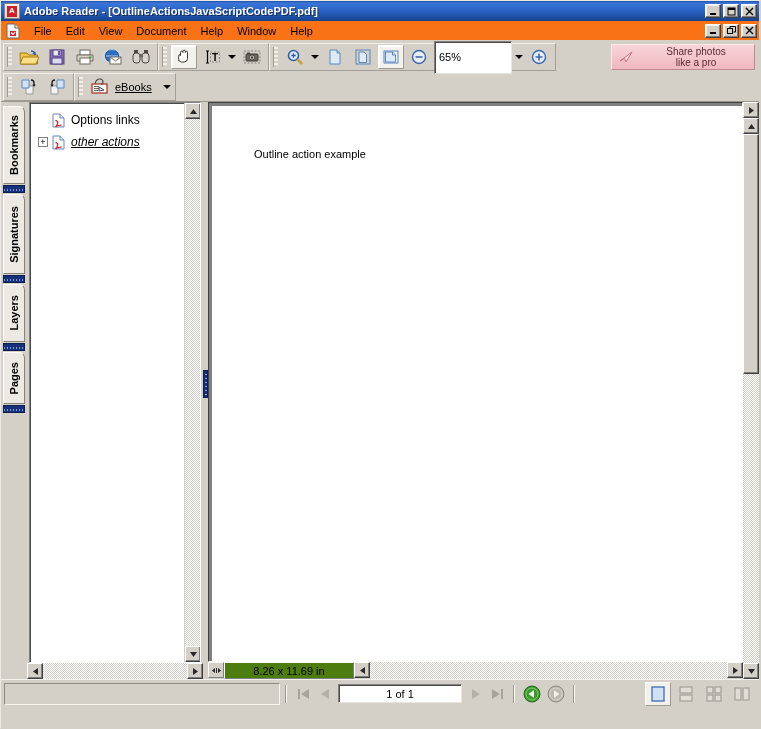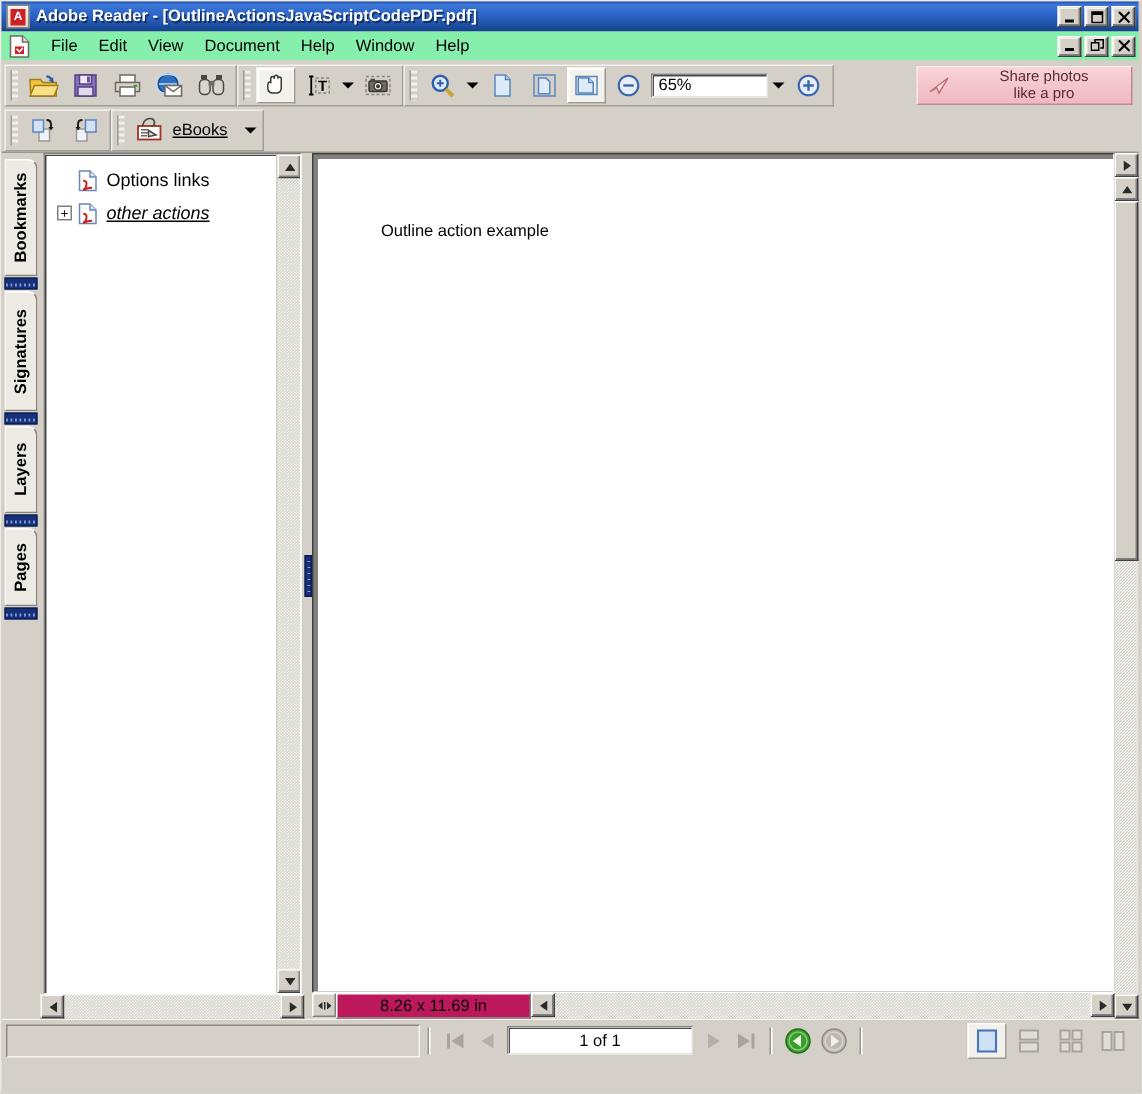--- a/index.html
+++ b/index.html
@@ -63,21 +63,21 @@
     display: flex; align-items: center; justify-content: center;
     color: #000; font-size: 9px; line-height: 1;
     font-family: "Liberation Sans", sans-serif;
   }
   .wbtn svg { display: block; }
 
   
   .menubar {
     height: 20px;
     display: flex; align-items: center;
-    background: #86efac;
+    background: #f97316;
     border-bottom: 1px solid #d4d0c8;
     padding-left: 2px;
   }
   .menu-doc-icon {
     width: 16px; height: 16px; margin: 0 6px 0 2px;
     position: relative;
   }
   .menu-item {
     padding: 2px 7px;
     font-size: 11px; color: #000;
@@ -127,21 +127,21 @@
     width: 12px; height: 24px;
     display: flex; align-items: center; justify-content: center;
   }
   .caret {
     width: 0; height: 0;
     border-left: 4px solid transparent;
     border-right: 4px solid transparent;
     border-top: 4px solid #000;
   }
   .zoombox {
-    width: 78px; height: 16px;
+    width: 78px; height: 33px;
     background: #fff;
     border: 1px solid #808080;
     border-right-color: #e6e4de; border-bottom-color: #e6e4de;
     box-shadow: inset 1px 1px 0 #4a4a4a;
     display: flex; align-items: center;
     padding-left: 4px;
     font-size: 11px; color: #000;
     margin: 0 1px;
   }
   .ebooks-btn {
@@ -346,21 +346,21 @@
   .doc-outer-v {
     width: 16px;
     display: flex; flex-direction: column;
     background: #d4d0c8;
   }
 
   
   .docbottom { display: flex; height: 17px; }
   .pagesize {
     width: 130px;
-    background: #be185d;
+    background: #4d7c0f;
     border: 1px solid #fff;
     border-right-color: #808080; border-bottom-color: #808080;
     display: flex; align-items: center; justify-content: center;
     font-size: 11px;
   }
   .sizer-grip {
     width: 16px; height: 16px;
     background: #d4d0c8;
     border: 1px solid #fff;
     border-right-color: #808080; border-bottom-color: #808080;

